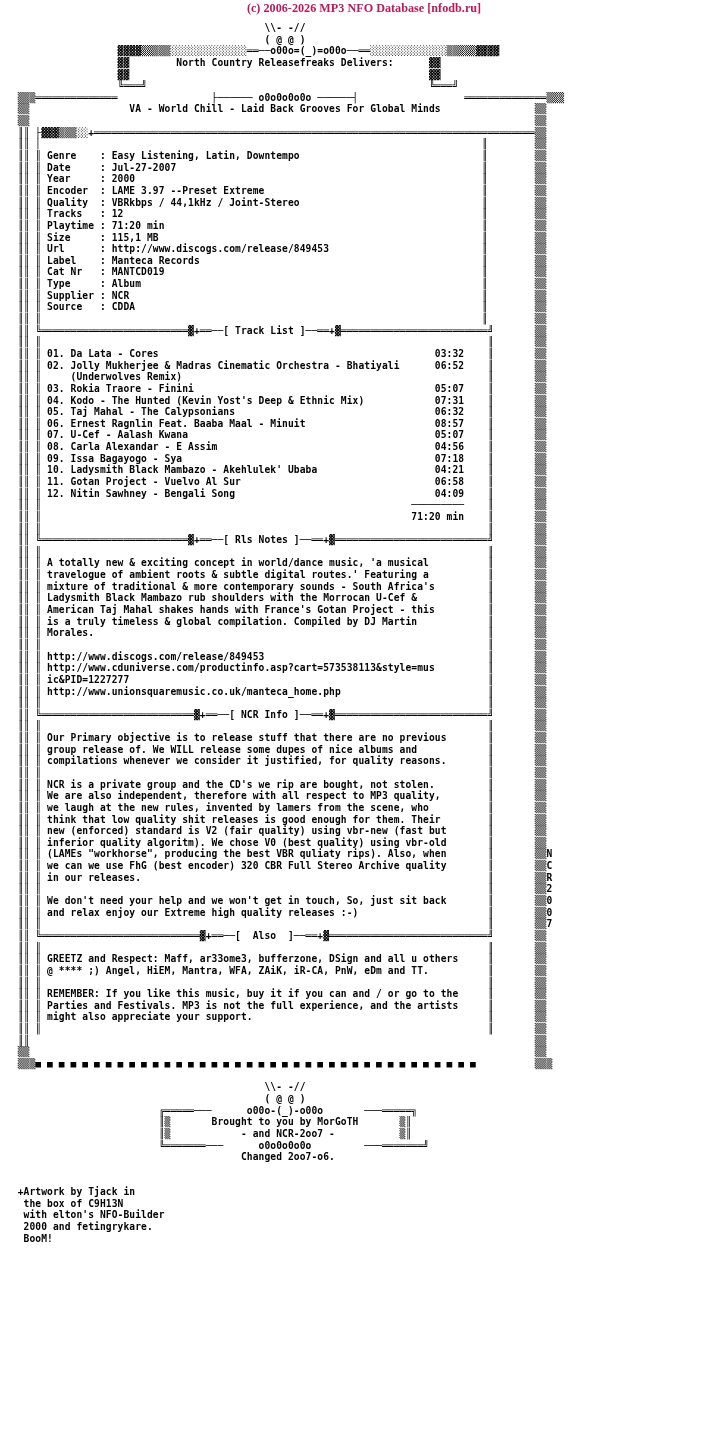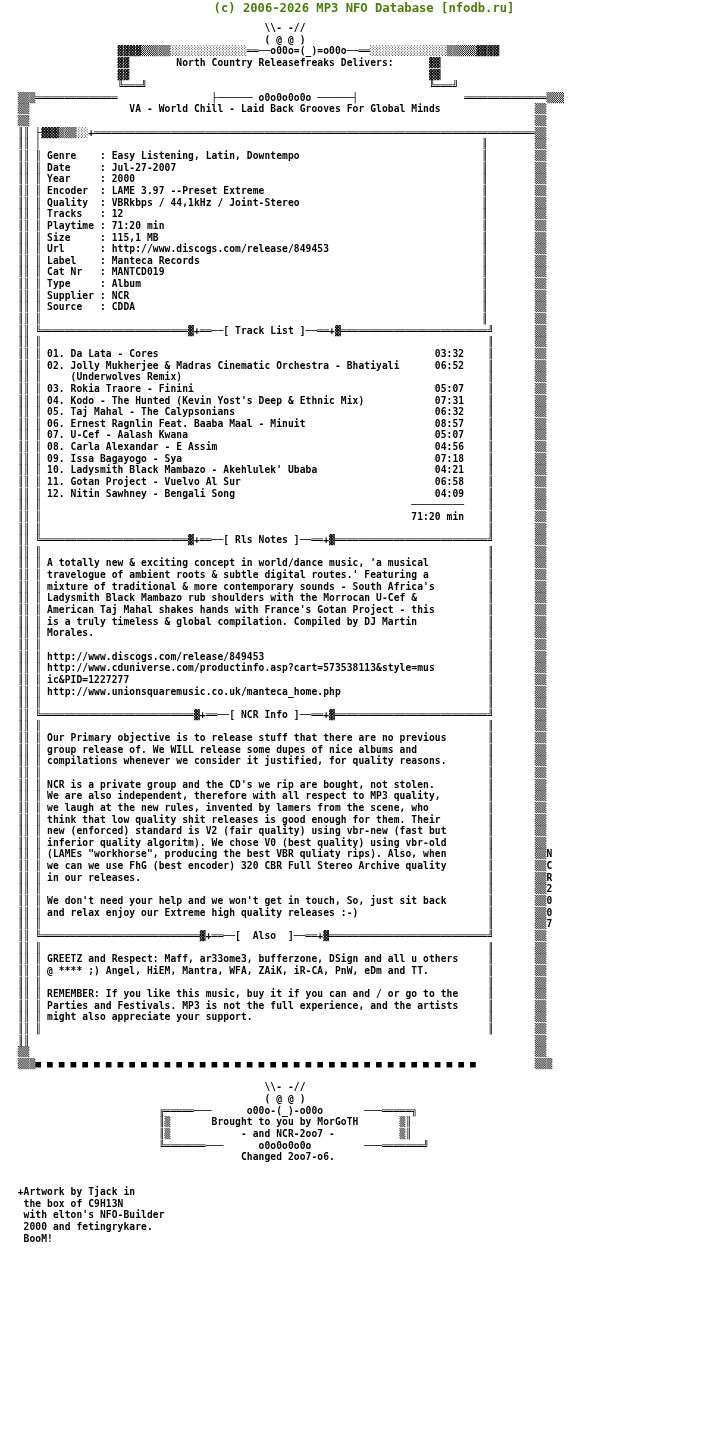--- a/index.html
+++ b/index.html
@@ -33,21 +33,21 @@
     font-weight:bold;
     -webkit-font-smoothing:none;
   }
   #nfo-body{top:22px;}
 </style>
 </head>
 <body>
 
 <div id="page">
 
-  <div class="hdr" style="color: #4d7c0f;">(c) 2006-2026 MP3 NFO Database [nfodb.ru]</div>
+  <div class="hdr" style="color: #be185d; font-family: Liberation Serif, serif;">(c) 2006-2026 MP3 NFO Database [nfodb.ru]</div>
 
   <pre class="art" id="nfo-body">                                             \\- -//
                                              ( @ @ )
                     ▓▓▓▓▒▒▒▒▒░░░░░░░░░░░░░══──o00o=(_)=o00o──══░░░░░░░░░░░░░▒▒▒▒▒▓▓▓▓
                     ▓▓        North Country Releasefreaks Delivers:      ▓▓
                     ▓▓                                                   ▓▓
                     ╚═══╝                                                ╚═══╝
    ▒▒▒══════════════                ├────── o0o0o0o0o ──────┤                  ══════════════▒▒▒
    ▒▒                 VA - World Chill - Laid Back Grooves For Global Minds                ▒▒
    ▒▒                                                                                      ▒▒

